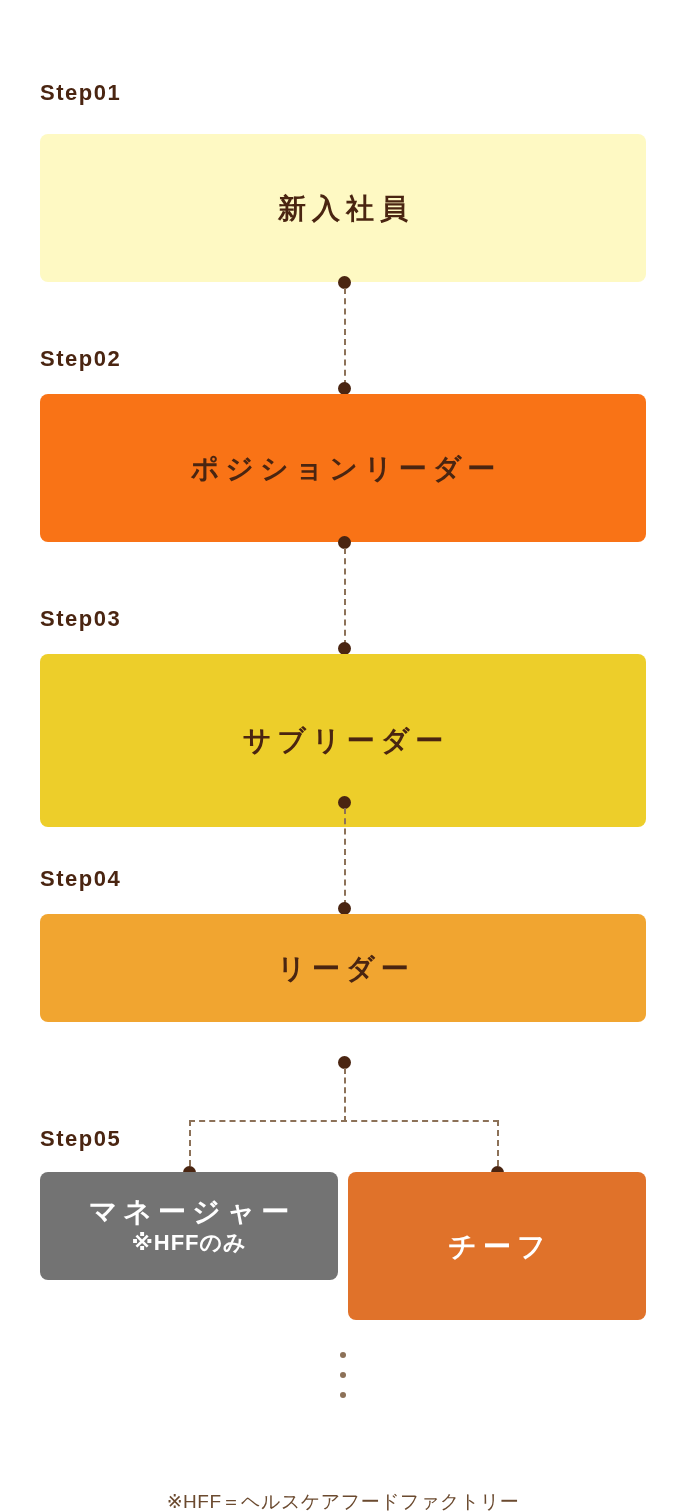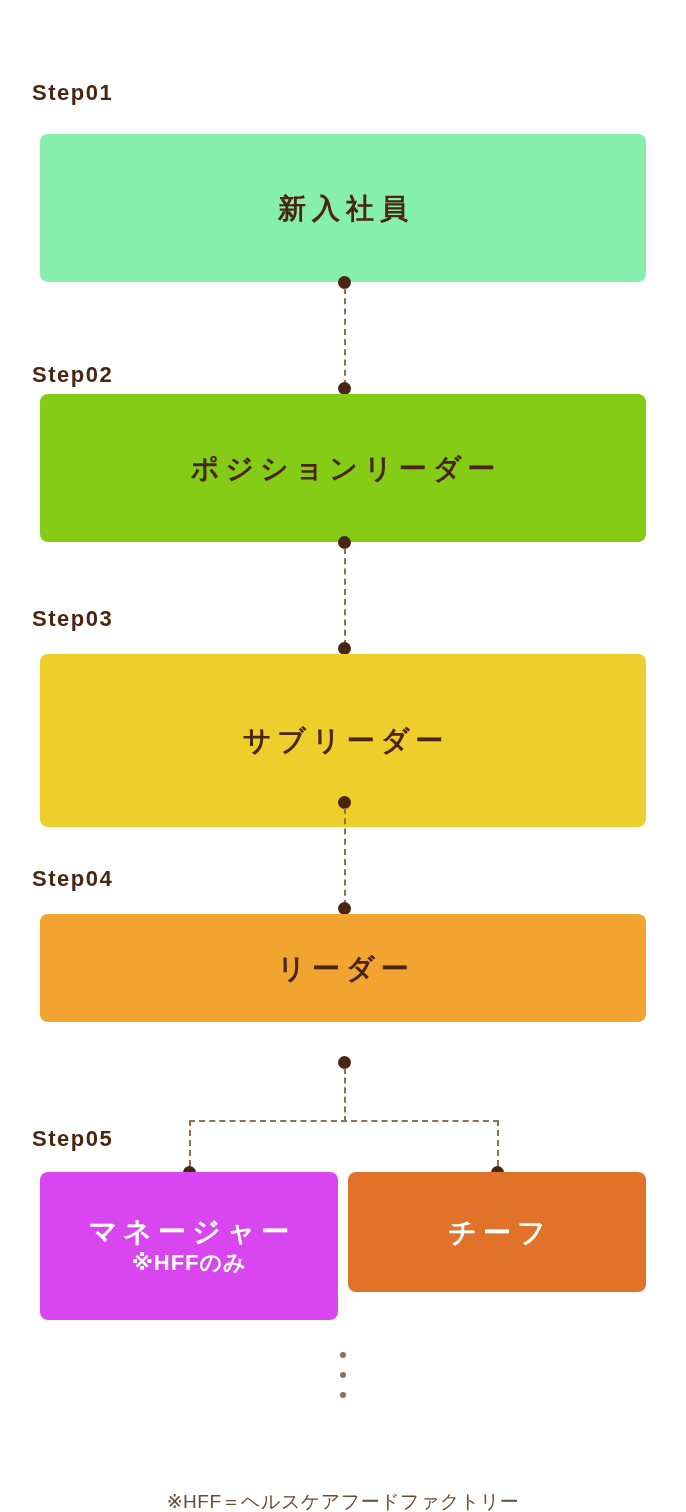--- a/index.html
+++ b/index.html
@@ -17,21 +17,21 @@
     height: 1512px;
     background: #ffffff;
     border-radius: 28px;
     overflow: hidden;
     box-sizing: border-box;
   }
 
   
   .step-label {
     position: absolute;
-    left: 32px;
+    left: 40px;
     font-size: 22px;
     font-weight: 700;
     letter-spacing: 1.5px;
     color: #4A2511;
     white-space: nowrap;
     line-height: 1;
     text-align: right;
   }
 
   
@@ -122,31 +122,31 @@
     margin-top: 44px;
   }
 </style>
 </head>
 <body>
 
 <div id="career-step-card">
 
   <div class="step-label" style="top:82px;">Step01</div>
 
-  <div class="step-box" style="top:134px; height:148px; background:#86efac;">
+  <div class="step-box" style="top:134px; height:148px; background:#fef9c3;">
     <div class="step-box-title">新入社員</div>
   </div>
 
   <div class="conn-dot" style="left:338px; top:276px;"></div>
   <div class="conn-line conn-v" style="left:344px; top:288px; height:98px;"></div>
   <div class="conn-dot" style="left:338px; top:382px;"></div>
 
-  <div class="step-label" style="top:348px;margin-top:16px;">Step02</div>
+  <div class="step-label" style="top:348px;">Step02</div>
 
-  <div class="step-box" style="top:394px; height:148px; background:#84cc16;">
+  <div class="step-box" style="top:394px; height:148px; background:#f97316;">
     <div class="step-box-title">ポジションリーダー</div>
   </div>
 
   <div class="conn-dot" style="left:338px; top:536px;"></div>
   <div class="conn-line conn-v" style="left:344px; top:548px; height:98px;"></div>
   <div class="conn-dot" style="left:338px; top:642px;"></div>
 
   <div class="step-label" style="top:608px;">Step03</div>
 
   <div class="step-box" style="top:654px; height:173px; background:#EDCE2A;">
@@ -166,26 +166,26 @@
   <div class="conn-dot" style="left:338px; top:1056px;"></div>
   <div class="conn-line conn-v" style="left:344px; top:1068px; height:54px;"></div>
   <div class="conn-line conn-h" style="left:189px; top:1120px; width:310px;"></div>
   <div class="conn-line conn-v" style="left:189px; top:1120px; height:56px;"></div>
   <div class="conn-line conn-v" style="left:497px; top:1120px; height:56px;"></div>
   <div class="conn-dot" style="left:183px; top:1166px;"></div>
   <div class="conn-dot" style="left:491px; top:1166px;"></div>
 
   <div class="step-label" style="top:1128px;">Step05</div>
 
-  <div class="step-box split left" style="top:1172px; height:148px; background:#d946ef;">
+  <div class="step-box split left" style="top:1172px; height:108px; background:#737373;">
     <div class="step-box-title">マネージャー</div>
     <div class="step-box-sub">※HFFのみ</div>
   </div>
 
-  <div class="step-box split right" style="top:1172px; height:120px; background:#E0722A;">
+  <div class="step-box split right" style="top:1172px; height:148px; background:#E0722A;">
     <div class="step-box-title">チーフ</div>
   </div>
 
   <div class="tail-dots" style="left:340px; top:1352px;">
     <span></span>
     <span></span>
     <span></span>
   </div>
 
   <div class="footnote" style="top:1445px;">※HFF＝ヘルスケアフードファクトリー</div>

